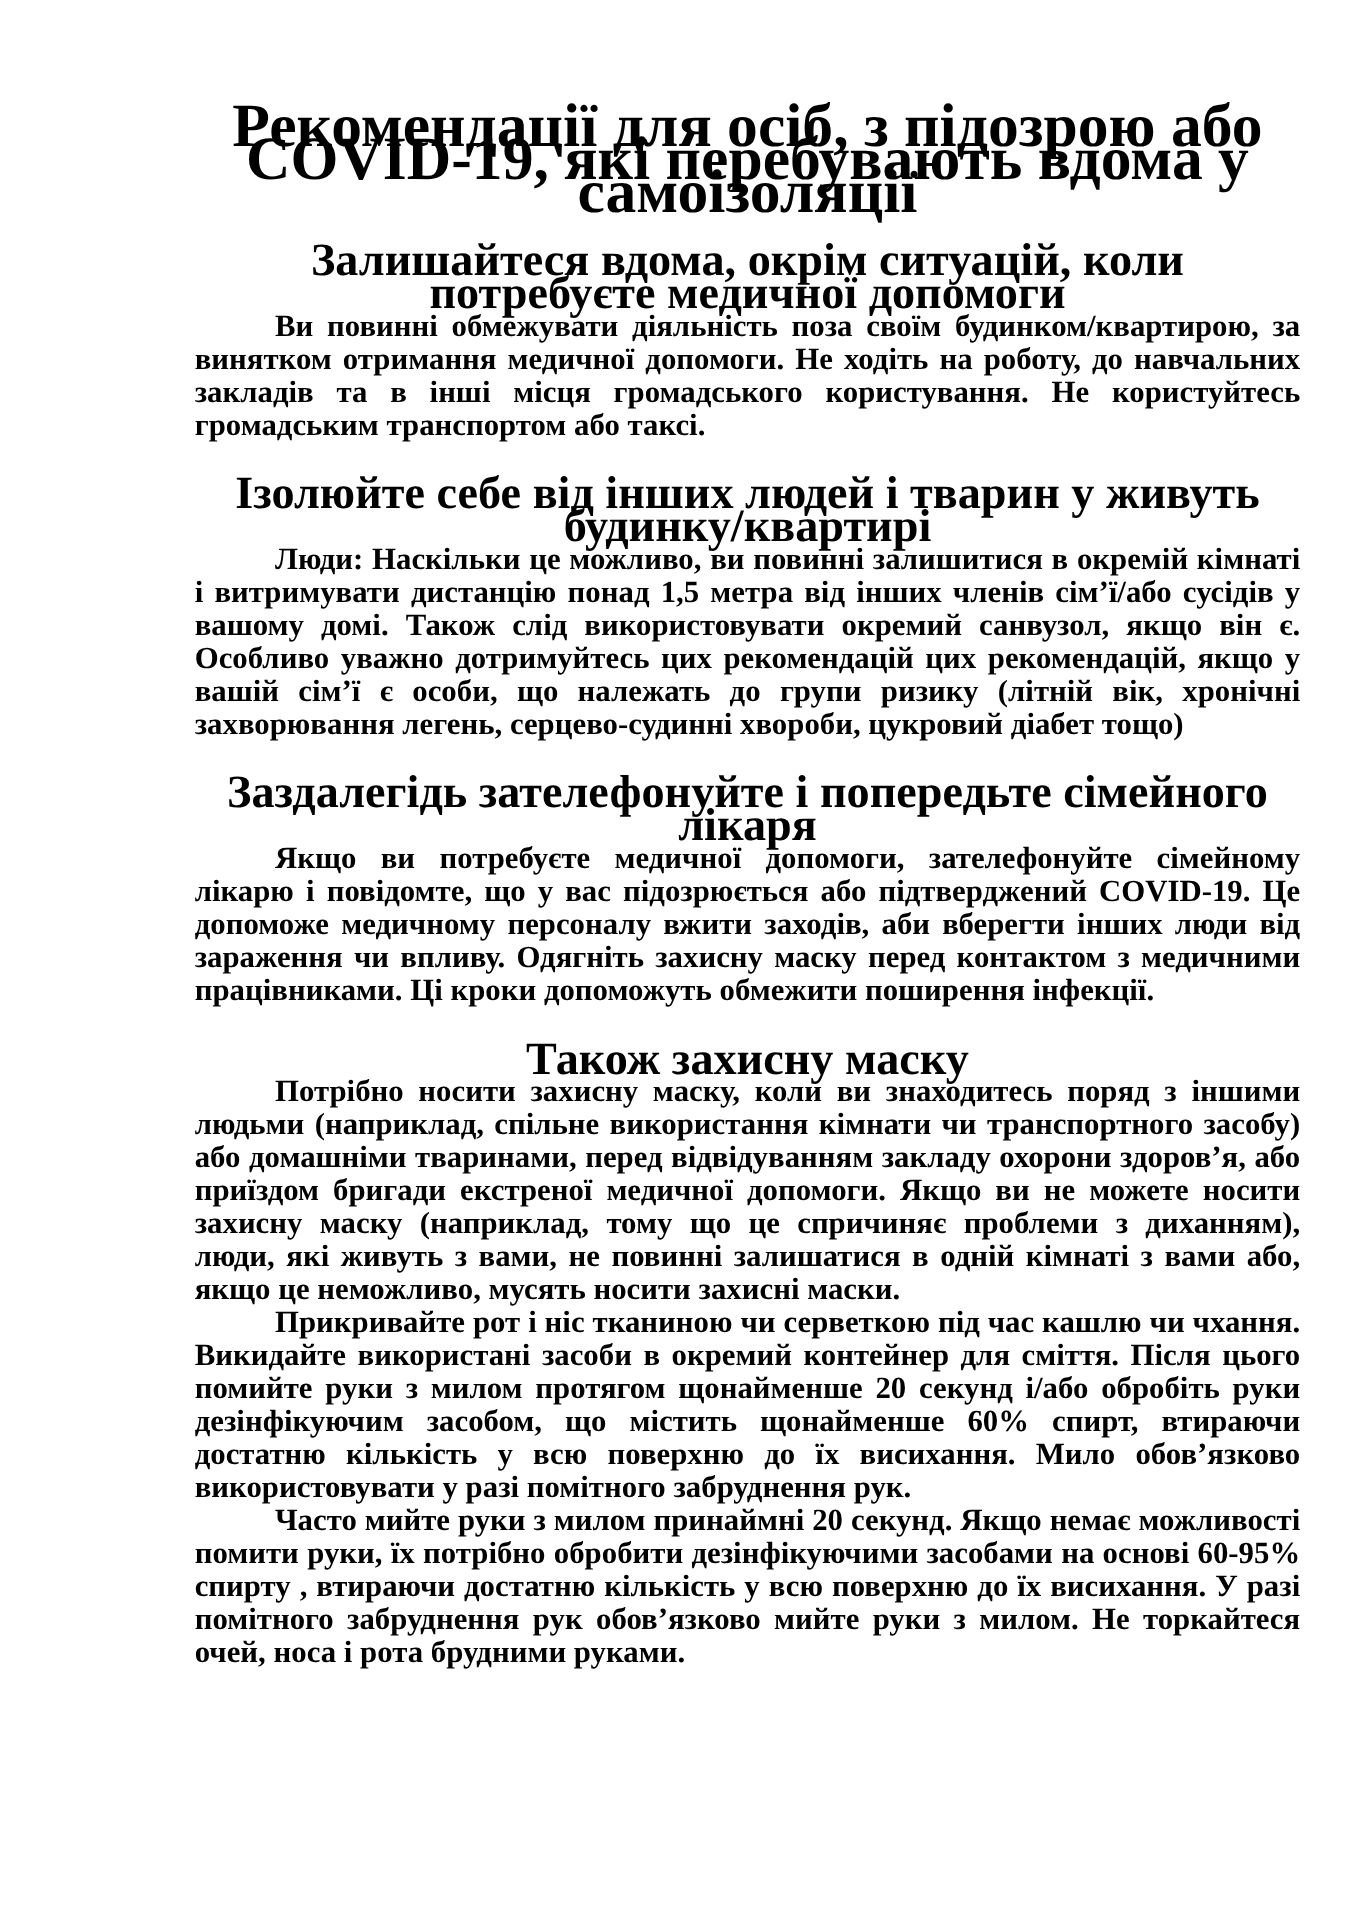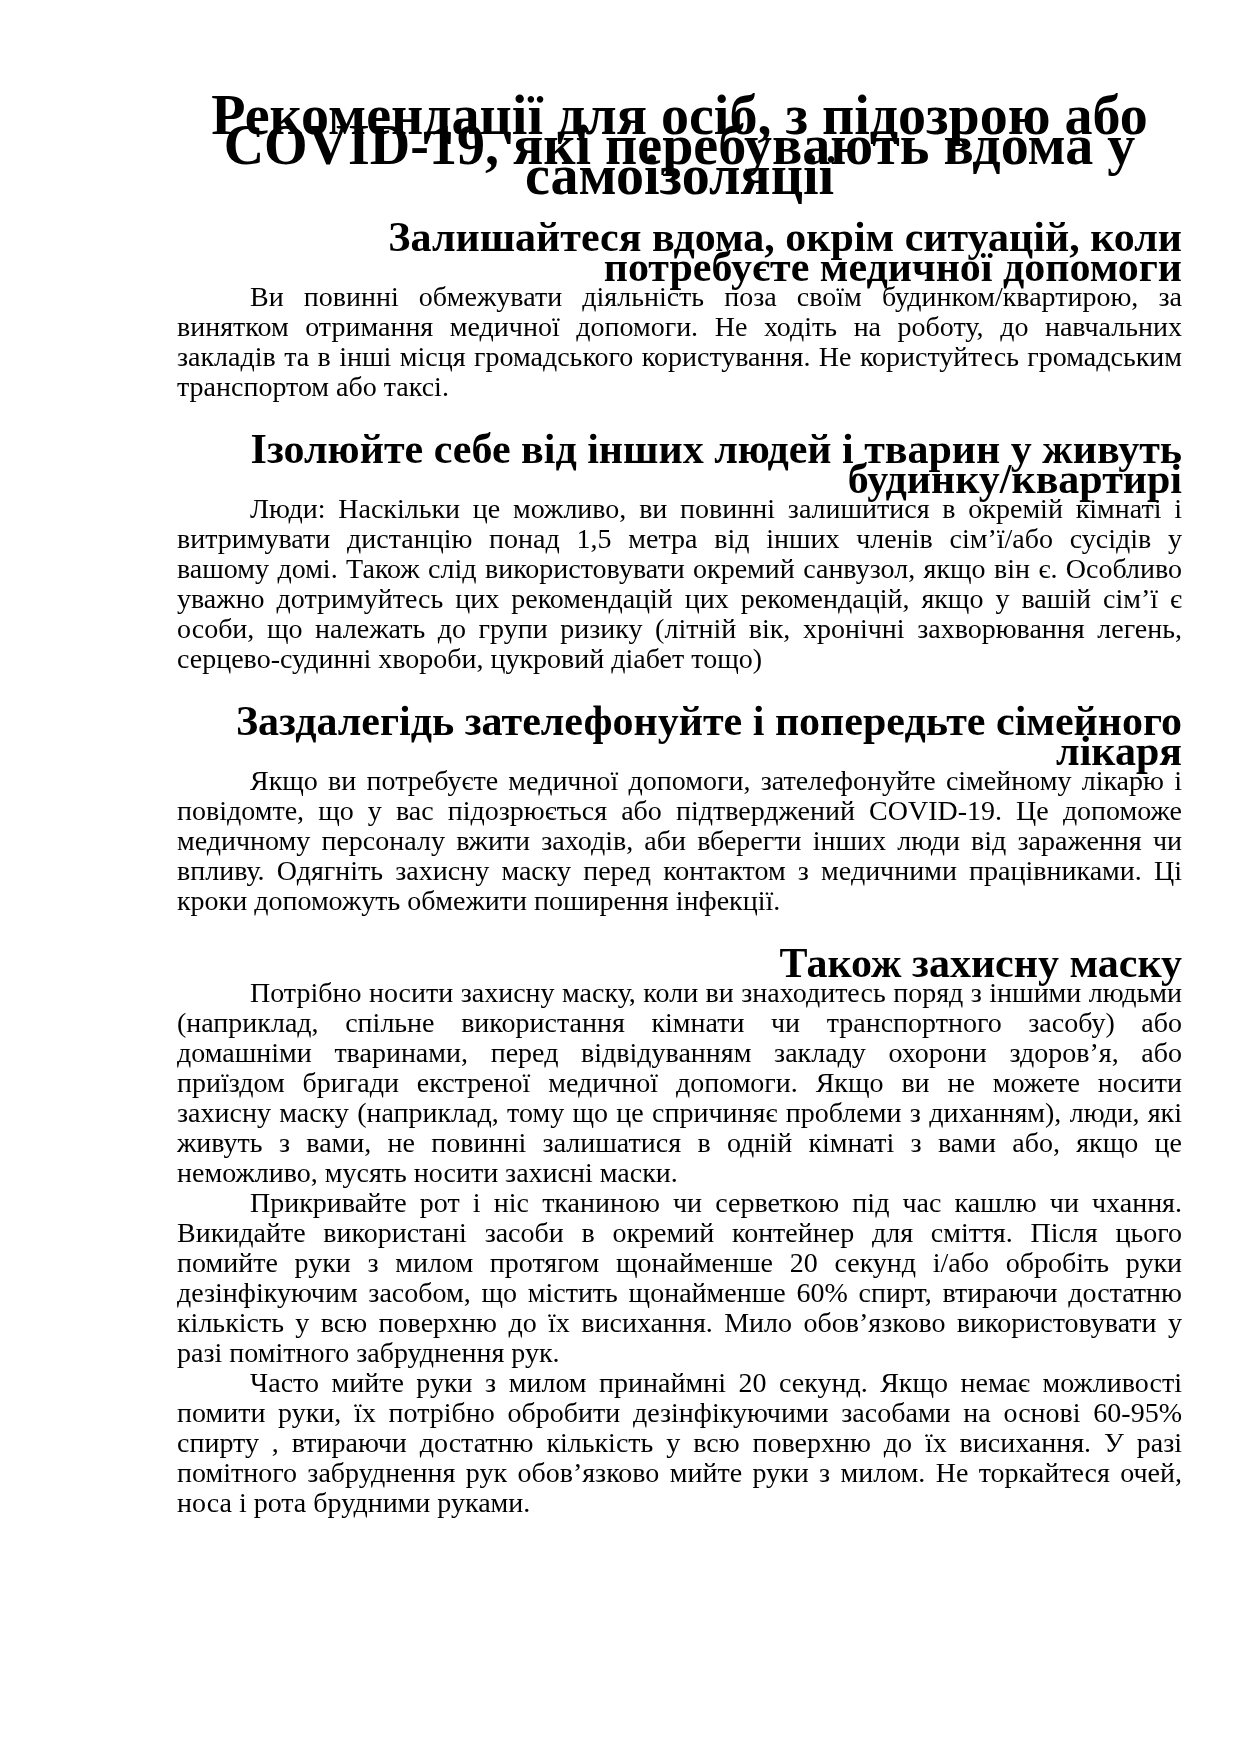--- a/index.html
+++ b/index.html
@@ -20,30 +20,31 @@
     color: #000000;
     overflow: hidden;
   }
   .doc-title {
     font-weight: bold;
     text-align: center;
     margin: 0;
   }
   .section-heading {
     font-weight: bold;
-    text-align: right;
+    text-align: center;
     margin: 32px 0 0 0;
   }
   .section-heading.wide-gap {
     margin-top: 95px;
   }
   .para {
     margin: 0;
     text-align: justify;
     text-indent: 73px;
+    font-weight: bold;
   }
 </style>
 </head>
 <body>
 
 <div class="page">
 
   <h1 class="doc-title">Рекомендації для осіб, з підозрою або COVID-19, які перебувають вдома у самоізоляції</h1>
 
   <div>

